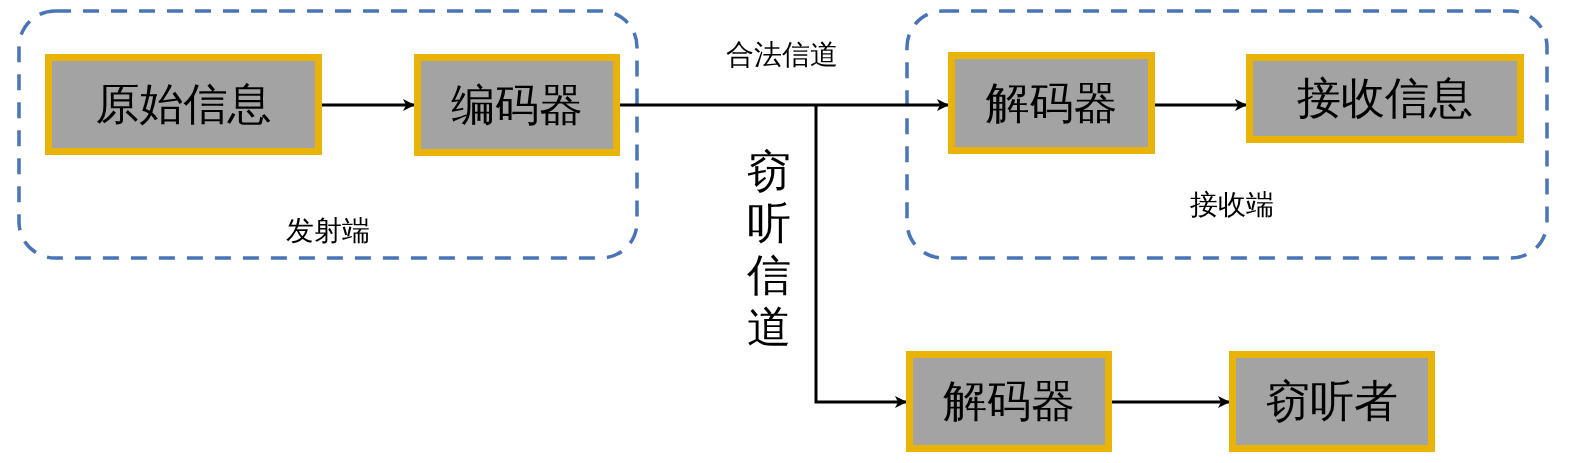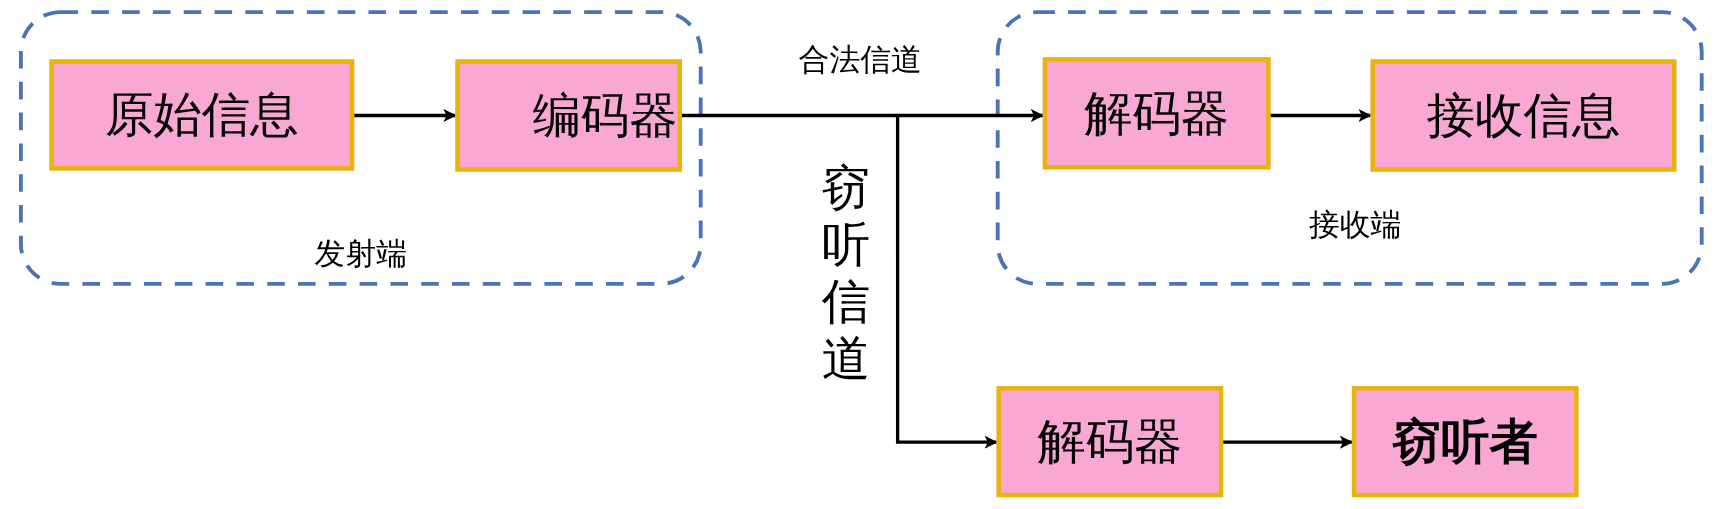--- a/index.html
+++ b/index.html
@@ -1,19 +1,19 @@
 <!DOCTYPE html>
 <html><head>
 <meta charset="utf-8">
 <style>
   html, body { margin: 0; padding: 0; background: #ffffff; }
   body { width: 1575px; height: 463px; position: relative; overflow: hidden; }
   svg { position: absolute; left: 0; top: 0; }
   .lbl { position: absolute; font-family: "DejaVu Serif", "Liberation Serif", serif; color: #000; font-size: 28px; line-height: 1; white-space: nowrap; display: flex; align-items: center; justify-content: center; }
-  .box { position: absolute; border: 4px solid #eab308; box-sizing: border-box; background: #f9a8d4; display: flex; align-items: center; justify-content: center; font-family: "DejaVu Serif", "Liberation Serif", serif; font-size: 44px; color: #000; }
+  .box { position: absolute; border: 7px solid #eab308; box-sizing: border-box; background: #a3a3a3; display: flex; align-items: center; justify-content: center; font-family: "DejaVu Serif", "Liberation Serif", serif; font-size: 44px; color: #000; }
   .vert { position: absolute; font-family: "DejaVu Serif", "Liberation Serif", serif; font-size: 44px; color: #000; width: 50px; text-align: center; line-height: 52px; }
 </style>
 </head>
 <body>
 
 <svg width="1575" height="463">
   <defs>
     <marker id="arrow" markerWidth="12" markerHeight="12" refX="11" refY="6" orient="auto" markerUnits="userSpaceOnUse" viewBox="0 0 12 12">
       <path d="M0,0 L12,6 L0,12 L3,6 Z" fill="#000"></path>
     </marker>
@@ -25,33 +25,33 @@
   <line x1="321" y1="105" x2="414" y2="105" stroke="#000" stroke-width="3" marker-end="url(#arrow)"></line>
   <line x1="619" y1="105" x2="948" y2="105" stroke="#000" stroke-width="3" marker-end="url(#arrow)"></line>
   <polyline points="816,105 816,402 906,402" fill="none" stroke="#000" stroke-width="3" marker-end="url(#arrow)"></polyline>
   <line x1="1154" y1="105" x2="1246" y2="105" stroke="#000" stroke-width="3" marker-end="url(#arrow)"></line>
   <line x1="1111" y1="402" x2="1229" y2="402" stroke="#000" stroke-width="3" marker-end="url(#arrow)"></line>
 </svg>
 
 <div class="box" style="left:45px;top:54px;width:277px;height:101px;">
     <span>原始信息</span>
   </div>
-<div class="box" style="left:414px;top:54px;width:206px;height:102px;justify-content:flex-end;">
+<div class="box" style="left:414px;top:54px;width:206px;height:102px;">
     <span>编码器</span>
   </div>
 <div class="box" style="left:948px;top:52px;width:207px;height:102px;">
     <span>解码器</span>
   </div>
-<div class="box" style="left:1246px;top:54px;width:278px;height:102px;">
+<div class="box" style="left:1246px;top:54px;width:278px;height:89px;">
     <span>接收信息</span>
   </div>
 <div class="box" style="left:906px;top:351px;width:206px;height:101px;">
     <span>解码器</span>
   </div>
-<div class="box" style="left:1229px;top:351px;width:206px;height:101px;font-weight:bold;">
+<div class="box" style="left:1229px;top:351px;width:206px;height:101px;">
     <span>窃听者</span>
   </div>
 
 <div class="lbl" style="left:228px;top:186px;width:200px;height:50px;margin-top:20px;">发射端</div>
 <div class="lbl" style="left:1132px;top:180px;width:200px;height:50px;">接收端</div>
 
 <div class="lbl" style="left:682px;top:30px;width:200px;height:50px;">合法信道</div>
 <div style="position:absolute;left:744px;top:145px;">
   <div class="vert" style="position:relative;">窃</div>
   <div class="vert" style="position:relative;">听</div>

